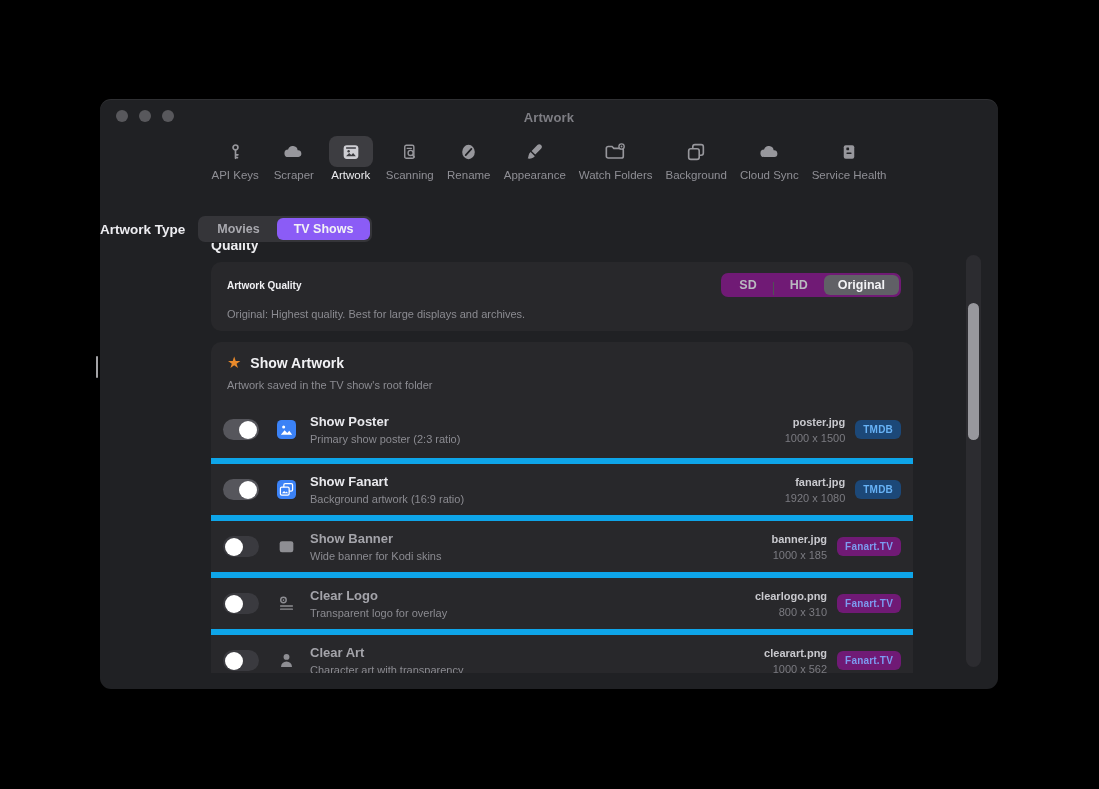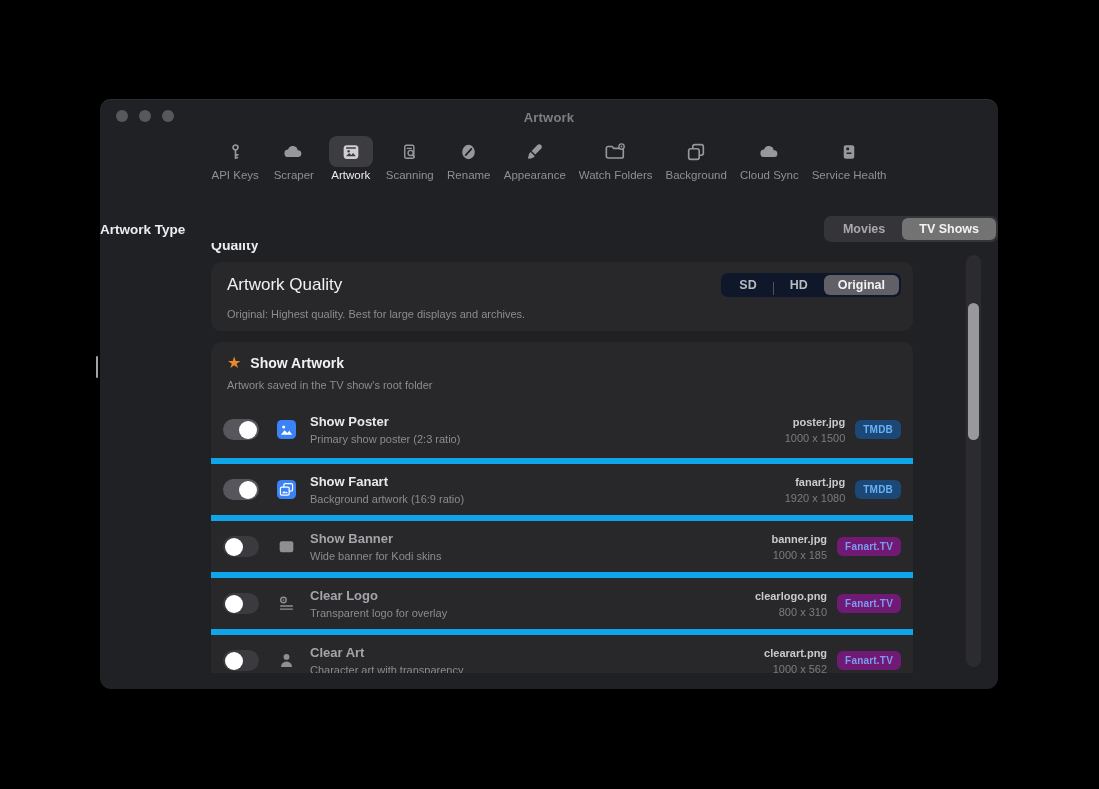--- a/index.html
+++ b/index.html
@@ -21,36 +21,36 @@
   
   .toolbar { display:flex; justify-content:center; align-items:flex-start; gap:13px; margin-top:1px; }
   .tb-item { display:flex; flex-direction:column; align-items:center; gap:2px; color:#97979c; cursor:default; }
   .tb-icon { height:31px; min-width:44px; padding:0 4px; display:flex; align-items:center; justify-content:center; border-radius:8px; }
   .tb-label { font-size:11.5px; color:#8f8f95; }
   .tb-item.selected .tb-icon { background:#3d3d41; color:#cfcfd4; }
   .tb-item.selected .tb-label { color:#ebebee; }
 
   
   .type-row { position:absolute; left:0; right:0; top:116px; height:28px;
-              display:flex; justify-content:space-between; align-items:center; gap:13px; }
+              display:flex; justify-content:flex-start; align-items:center; gap:13px; }
   .type-label { color:#ededf1; font-size:13.5px; font-weight:700; }
   .seg-ctl { display:flex; align-items:center; background:#353539; border-radius:7px; padding:2px; }
   .seg { padding:4px 17px; font-size:12.5px; font-weight:600; color:#a8a8ae; border-radius:6px; }
-  .seg.selected { background:#737373; color:#f2f2f5; }
+  .seg.selected { background:#8b5cf6; color:#f2f2f5; }
   .seg-div { width:1px; height:13px; background:#515156; }
 
   
   .viewport { position:absolute; top:144px; left:0; right:0; bottom:16px; overflow:hidden;margin-left:11px; }
   .clipped-header { position:absolute; top:-6px; left:100px; font-size:14px; font-weight:700; color:#ededf0; }
   .card { position:absolute; left:100px; width:702px; background:#28282b; border-radius:10px; }
 
   
   .quality-card { top:19px; height:69px; }
   .qc-head { display:flex; justify-content:space-between; align-items:center; padding:11px 12px 0 16px; }
-  .qc-title { font-size:17px; font-weight:400; color:#f1f1f4; }
+  .qc-title { font-size:10px; font-weight:700; color:#f1f1f4; }
   .qc-desc { padding:11px 16px 0; font-size:11px; color:#8b8b91; }
 
   
   .show-card { top:99px; height:500px; padding-top:13px; }
   .sc-head { display:flex; align-items:center; gap:9px; padding:0 16px; }
   .star { color:#e98a2b; font-size:16px; line-height:16px; }
   .sc-title { font-size:14px; font-weight:700; color:#f1f1f4; }
   .sc-sub { padding:0 16px; margin-top:8px; font-size:11px; color:#8b8b91; }
   .rows { margin-top:10px; }
   .row { display:flex; align-items:center; height:57px; padding:0 12px 0 12px; }
@@ -205,21 +205,21 @@
         <span class="seg selected">TV Shows</span>
       </div>
     </div>
 
     <div class="viewport">
       <div class="clipped-header">Quality</div>
 
       <div class="card quality-card">
         <div class="qc-head">
           <span class="qc-title">Artwork Quality</span>
-          <div class="seg-ctl" style="background:#0f172a;align-items:flex-end;">
+          <div class="seg-ctl" style="background:#701a75;align-items:flex-end;">
             <span class="seg" style="padding:3px 16px; color:#b9b9bf;">SD</span>
             <span class="seg-div"></span>
             <span class="seg" style="padding:3px 16px; color:#b9b9bf;">HD</span>
             <span class="seg selected" style="padding:3px 14px; background:#606066;">Original</span>
           </div>
         </div>
         <div class="qc-desc">Original: Highest quality. Best for large displays and archives.</div>
       </div>
 
       <div class="card show-card">

